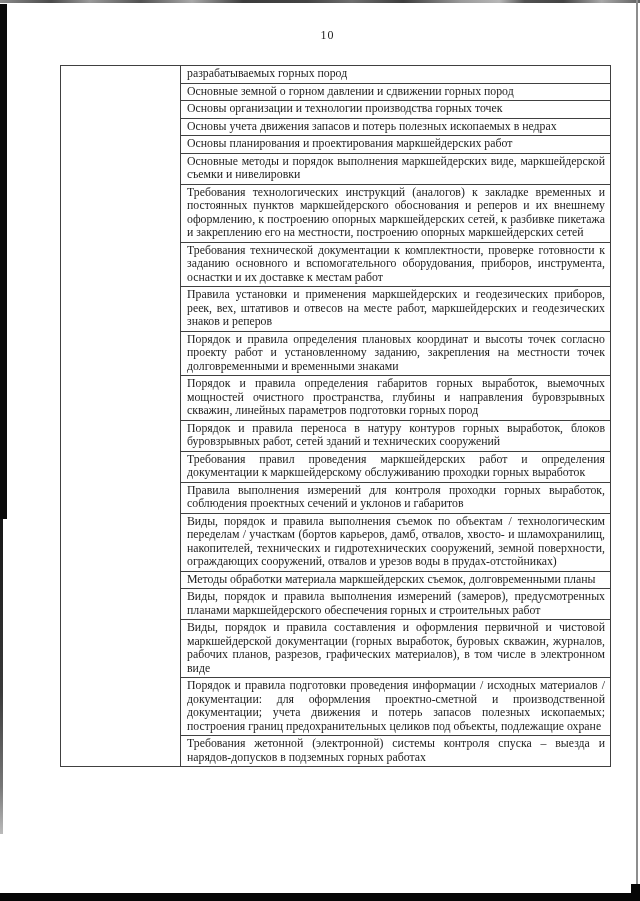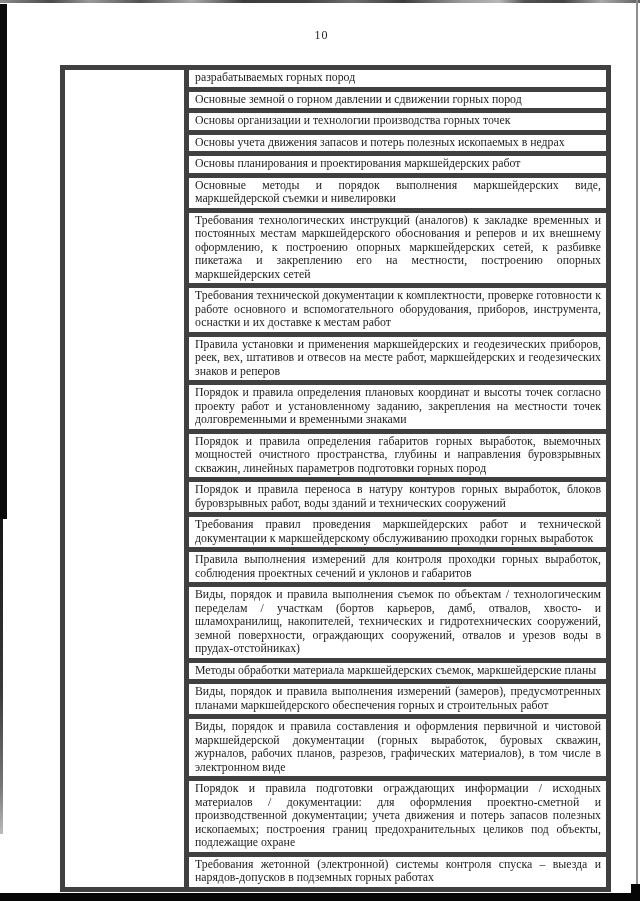--- a/index.html
+++ b/index.html
@@ -61,39 +61,39 @@
     right: 0; bottom: 0;
     width: 9px;
     height: 17px;
     background: #060606;
   }
 
   
   .page-number {
     position: absolute;
     top: 28px;
-    left: 46px;
+    left: 52px;
     width: 551px;
     text-align: center;
     font-size: 12px;
     color: #222222;
     letter-spacing: 1px;
   }
 
   
   table.doc-table {
     position: absolute;
     left: 60px;
     top: 65px;
     width: 551px;
     border-collapse: collapse;
     table-layout: fixed;
   }
   table.doc-table td {
-    border: 5px solid #404040;
+    border: 1px solid #404040;
     vertical-align: top;
   }
   td.left-cell {
     width: 117px;
     border-color: #5a5a5a;
   }
   td.text-cell {
     padding: 1px 5px 2px 6px;
     font-size: 11.8px;
     line-height: 13.5px;
@@ -130,57 +130,57 @@
     <tr>
       <td class="text-cell">Основы учета движения запасов и потерь полезных ископаемых в недрах</td>
     </tr>
     <tr>
       <td class="text-cell">Основы планирования и проектирования маркшейдерских работ</td>
     </tr>
     <tr>
       <td class="text-cell">Основные методы и порядок выполнения маркшейдерских виде, маркшейдерской съемки и нивелировки</td>
     </tr>
     <tr>
-      <td class="text-cell">Требования технологических инструкций (аналогов) к закладке временных и постоянных местам маркшейдерского обоснования и реперов и их внешнему оформлению, к построению опорных маркшейдерских сетей, к разбивке пикетажа и закреплению его на местности, построению опорных маркшейдерских сетей</td>
+      <td class="text-cell">Требования технологических инструкций (аналогов) к закладке временных и постоянных пунктов маркшейдерского обоснования и реперов и их внешнему оформлению, к построению опорных маркшейдерских сетей, к разбивке пикетажа и закреплению его на местности, построению опорных маркшейдерских сетей</td>
     </tr>
     <tr>
-      <td class="text-cell">Требования технической документации к комплектности, проверке готовности к работе основного и вспомогательного оборудования, приборов, инструмента, оснастки и их доставке к местам работ</td>
+      <td class="text-cell">Требования технической документации к комплектности, проверке готовности к заданию основного и вспомогательного оборудования, приборов, инструмента, оснастки и их доставке к местам работ</td>
     </tr>
     <tr>
       <td class="text-cell">Правила установки и применения маркшейдерских и геодезических приборов, реек, вех, штативов и отвесов на месте работ, маркшейдерских и геодезических знаков и реперов</td>
     </tr>
     <tr>
       <td class="text-cell">Порядок и правила определения плановых координат и высоты точек согласно проекту работ и установленному заданию, закрепления на местности точек долговременными и временными знаками</td>
     </tr>
     <tr>
       <td class="text-cell">Порядок и правила определения габаритов горных выработок, выемочных мощностей очистного пространства, глубины и направления буровзрывных скважин, линейных параметров подготовки горных пород</td>
     </tr>
     <tr>
-      <td class="text-cell">Порядок и правила переноса в натуру контуров горных выработок, блоков буровзрывных работ, воды зданий и технических сооружений</td>
+      <td class="text-cell">Порядок и правила переноса в натуру контуров горных выработок, блоков буровзрывных работ, сетей зданий и технических сооружений</td>
     </tr>
     <tr>
-      <td class="text-cell">Требования правил проведения маркшейдерских работ и технической документации к маркшейдерскому обслуживанию проходки горных выработок</td>
+      <td class="text-cell">Требования правил проведения маркшейдерских работ и определения документации к маркшейдерскому обслуживанию проходки горных выработок</td>
     </tr>
     <tr>
       <td class="text-cell">Правила выполнения измерений для контроля проходки горных выработок, соблюдения проектных сечений и уклонов и габаритов</td>
     </tr>
     <tr>
       <td class="text-cell">Виды, порядок и правила выполнения съемок по объектам / технологическим переделам / участкам (бортов карьеров, дамб, отвалов, хвосто- и шламохранилищ, накопителей, технических и гидротехнических сооружений, земной поверхности, ограждающих сооружений, отвалов и урезов воды в прудах-отстойниках)</td>
     </tr>
     <tr>
-      <td class="text-cell">Методы обработки материала маркшейдерских съемок, маркшейдерские планы</td>
+      <td class="text-cell">Методы обработки материала маркшейдерских съемок, долговременными планы</td>
     </tr>
     <tr>
       <td class="text-cell">Виды, порядок и правила выполнения измерений (замеров), предусмотренных планами маркшейдерского обеспечения горных и строительных работ</td>
     </tr>
     <tr>
       <td class="text-cell">Виды, порядок и правила составления и оформления первичной и чистовой маркшейдерской документации (горных выработок, буровых скважин, журналов, рабочих планов, разрезов, графических материалов), в том числе в электронном виде</td>
     </tr>
     <tr>
-      <td class="text-cell">Порядок и правила подготовки ограждающих информации / исходных материалов / документации: для оформления проектно-сметной и производственной документации; учета движения и потерь запасов полезных ископаемых; построения границ предохранительных целиков под объекты, подлежащие охране</td>
+      <td class="text-cell">Порядок и правила подготовки проведения информации / исходных материалов / документации: для оформления проектно-сметной и производственной документации; учета движения и потерь запасов полезных ископаемых; построения границ предохранительных целиков под объекты, подлежащие охране</td>
     </tr>
     <tr>
       <td class="text-cell">Требования жетонной (электронной) системы контроля спуска – выезда и нарядов-допусков в подземных горных работах</td>
     </tr>
   </tbody>
     </table>
 
 </div>
 
 </body></html>

